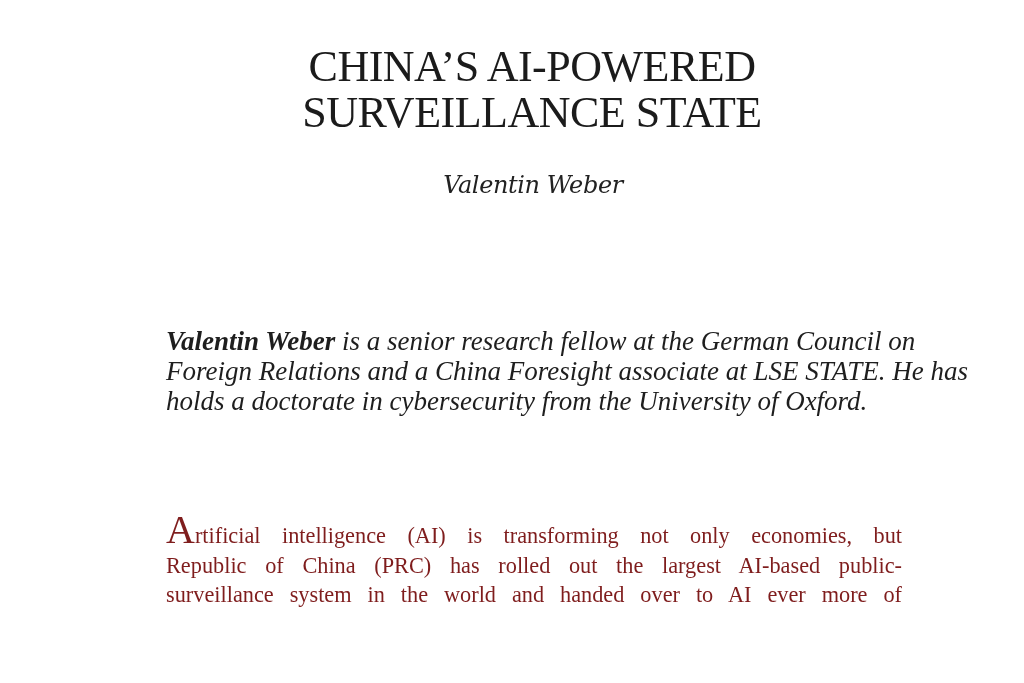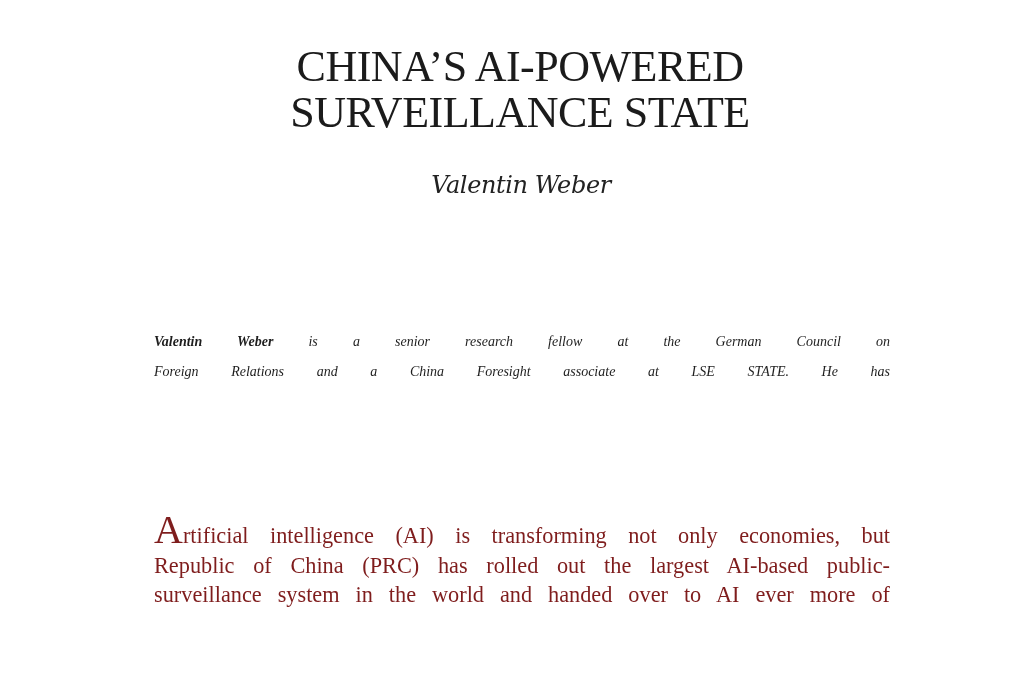--- a/index.html
+++ b/index.html
@@ -9,21 +9,21 @@
     }
     body {
       width: 1024px;
       height: 683px;
       overflow: hidden;
       position: relative;
       color: #1a1a1a;
     }
     .page {
       position: absolute;
-      left: 0; top: 0;
+      left: 12px; top: 0;
       width: 968px;
       height: 683px;
     }
     .title {
       position: absolute;
       left: 0;
       top: 44px;
       width: 1040px;
       text-align: center;
       font-family: "Liberation Serif", "DejaVu Serif", serif;
@@ -47,21 +47,21 @@
       color: #222;
       letter-spacing: -0.4px;
     }
     .bio {
       position: absolute;
       left: 154px;
       top: 327px;
       width: 736px;
       font-family: "Liberation Serif", "DejaVu Serif", serif;
       font-style: italic;
-      font-size: 14px;
+      font-size: 27px;
       line-height: 29.8px;
       text-align: justify;
       text-align-last: left;
       color: #1e1e1e;
       margin: 0;
     }
     .bio .bio-line {
       display: block;
       text-align: justify;
       text-align-last: justify;
@@ -105,20 +105,21 @@
   <h1 class="title">
     <span style="display:block">CHINA’S AI-POWERED</span>
     <span style="display:block">SURVEILLANCE STATE</span>
   </h1>
 
   <div class="author">Valentin Weber</div>
 
   <div class="bio">
     <span class="bio-line"><span class="bio-name">Valentin Weber</span><span> is a senior research fellow at the German Council on</span></span>
     <span class="bio-line">Foreign Relations and a China Foresight associate at LSE STATE. He has</span>
+    <span class="bio-line last">holds a doctorate in cybersecurity from the University of Oxford.</span>
   </div>
 
   <div class="body-text">
     <span class="line"><span class="drop-cap">A</span><span>rtificial intelligence (AI) is transforming not only economies, but</span></span>
     <span class="line">Republic of China (PRC) has rolled out the largest AI-based public-</span>
     <span class="line">surveillance system in the world and handed over to AI ever more of</span>
   </div>
 
 </div>
 

